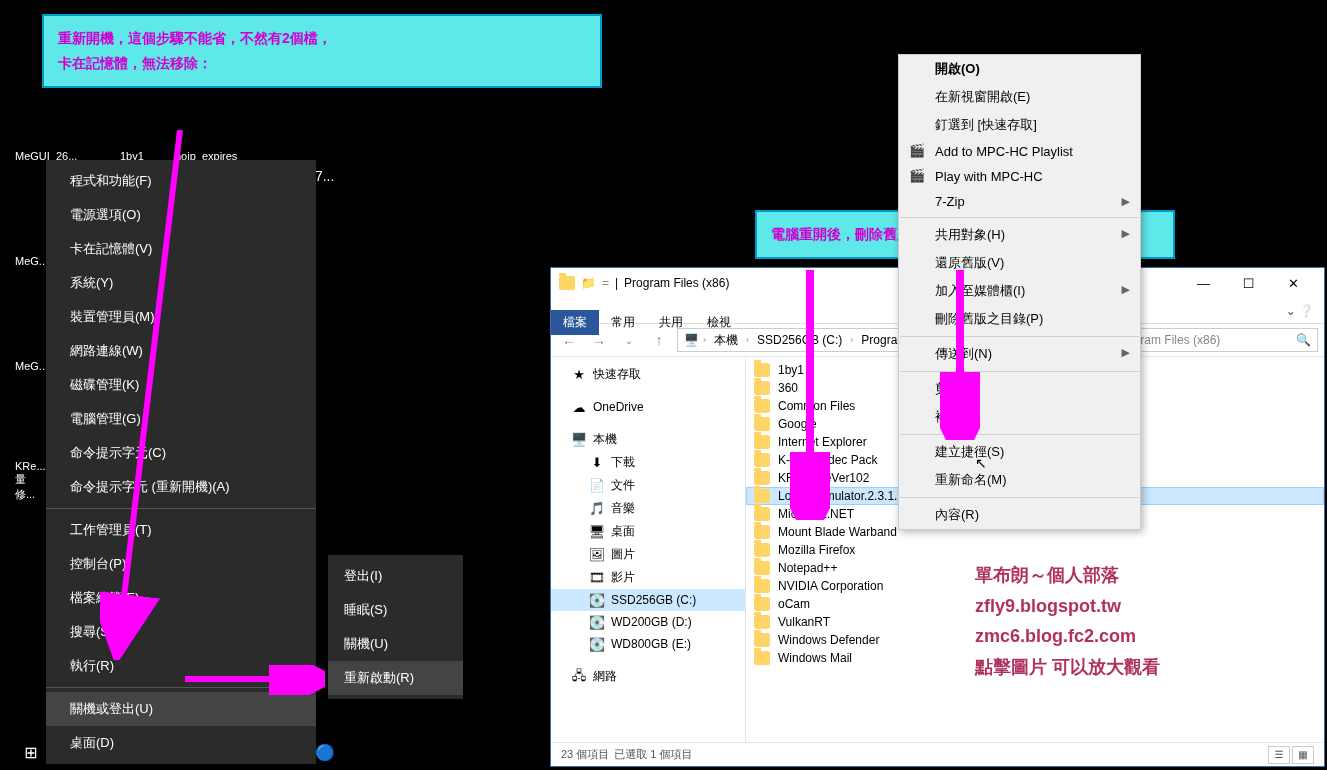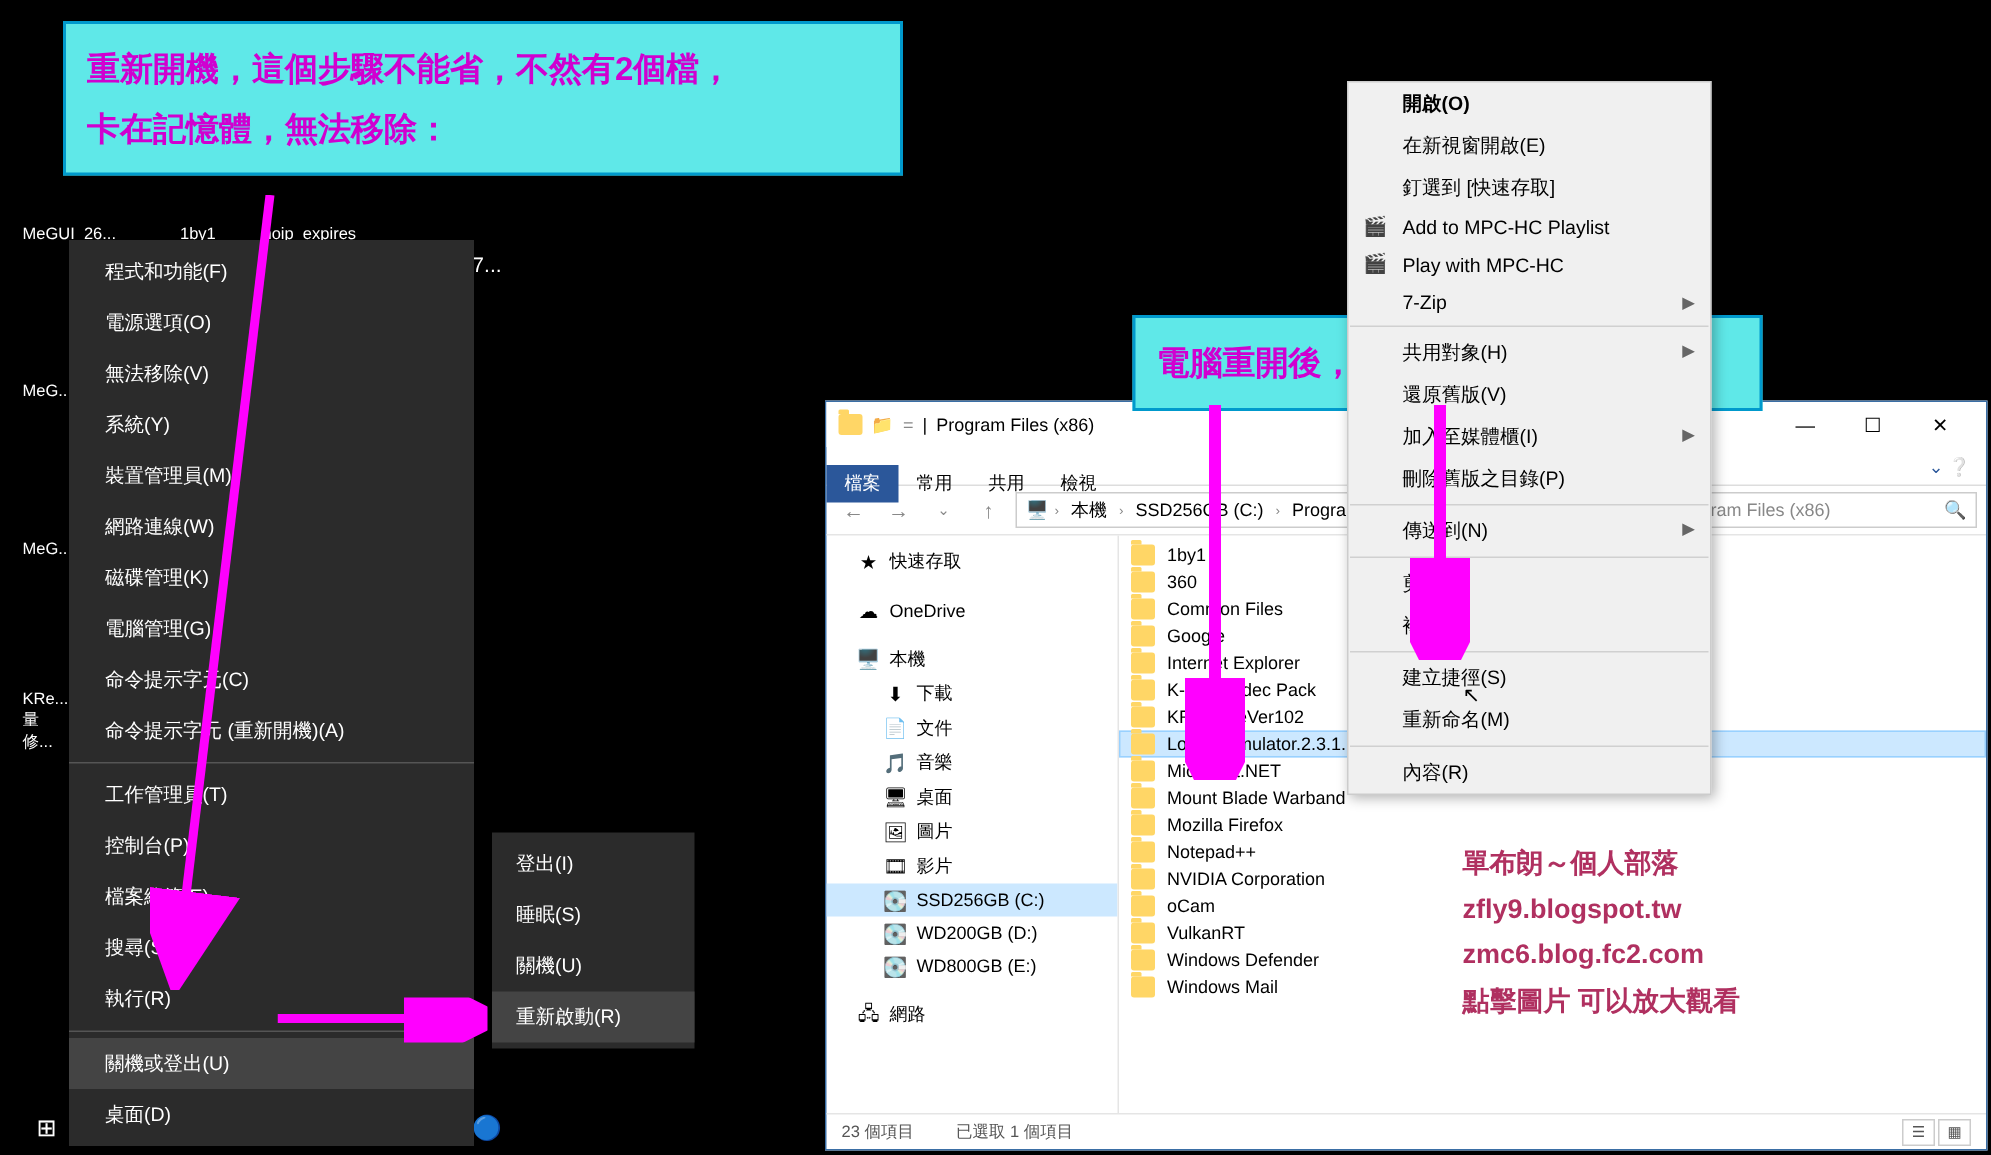--- a/index.html
+++ b/index.html
@@ -1,19 +1,19 @@
 <!DOCTYPE html>
 <html><head>
 <meta charset="utf-8">
 <style>
 * { margin: 0; padding: 0; box-sizing: border-box; font-family: "Microsoft YaHei", "Segoe UI", sans-serif; }
 body { background: #000; width: 1327px; height: 770px; position: relative; overflow: hidden; }
 
 
-.callout { position: absolute; background: #5fe8e8; border: 2px solid #0099cc; padding: 10px 14px; font-size: 22px; color: #d000d0; font-weight: bold; line-height: 1.8; }
+.callout { position: absolute; background: #5fe8e8; border: 2px solid #0099cc; padding: 10px 14px; font-size: 14px; color: #d000d0; font-weight: bold; line-height: 1.8; }
 .callout1 { left: 42px; top: 14px; width: 560px; }
 .callout2 { left: 755px; top: 210px; width: 420px; z-index: 15; }
 
 
 .winx-menu { position: absolute; left: 46px; top: 160px; width: 270px; background: #2b2b2b; color: #fff; font-size: 13px; padding: 4px 0; z-index: 5; }
 .winx-item { padding: 8px 24px; cursor: pointer; }
 .winx-item:hover, .winx-item.hover { background: #444; }
 .winx-sep { height: 1px; background: #555; margin: 4px 0; }
 .winx-submenu { position: absolute; left: 328px; top: 555px; width: 135px; background: #2b2b2b; color: #fff; font-size: 13px; padding: 4px 0; z-index: 6; }
 
@@ -44,21 +44,21 @@
 .nav-pane { width: 195px; border-right: 1px solid #e5e5e5; padding: 6px 0; font-size: 12px; overflow: hidden; }
 .nav-item { padding: 3px 0 3px 20px; display: flex; align-items: center; gap: 6px; cursor: pointer; }
 .nav-item.sub { padding-left: 38px; }
 .nav-item.selected { background: #cce8ff; }
 .nav-icon { width: 16px; height: 16px; display: inline-flex; align-items: center; justify-content: center; font-size: 13px; }
 .file-list { flex: 1; padding: 4px 0; font-size: 12px; overflow: hidden; }
 .file-item { padding: 2px 8px; display: flex; align-items: center; gap: 8px; cursor: pointer; }
 .file-item.selected { background: #cce8ff; border: 1px solid #99d1ff; padding: 1px 7px; }
 .folder-icon { width: 16px; height: 14px; background: #ffd666; border-radius: 2px; display: inline-block; position: relative; }
 .folder-icon::before { content: ''; position: absolute; top: -3px; left: 0; width: 7px; height: 3px; background: #ffd666; border-radius: 1px 1px 0 0; }
-.status-bar { height: 24px; border-top: 1px solid #e5e5e5; display: flex; align-items: center; padding: 0 10px; font-size: 11px; color: #555; gap: 28px; justify-content: space-between; }
+.status-bar { height: 24px; border-top: 1px solid #e5e5e5; display: flex; align-items: center; padding: 0 10px; font-size: 11px; color: #555; gap: 5px; justify-content: space-between; }
 .view-btns { margin-left: auto; display: flex; gap: 2px; }
 .view-btn { width: 22px; height: 18px; border: 1px solid #ccc; font-size: 10px; display: flex; align-items: center; justify-content: center; cursor: pointer; }
 
 
 .arrow { position: absolute; z-index: 30; pointer-events: none; }
 
 
 .blog-mark { position: absolute; left: 975px; top: 560px; font-size: 18px; color: #b03060; font-weight: bold; line-height: 1.7; z-index: 25; }
 
 
@@ -82,21 +82,21 @@
 <div style="position:absolute;left:120px;top:150px;color:#fff;font-size:11px">1by1</div>
 <div style="position:absolute;left:175px;top:150px;color:#fff;font-size:11px">noip_expires</div>
 <div style="position:absolute;left:255px;top:168px;color:#fff;font-size:14px">MeGUI_27...</div>
 <div style="position:absolute;left:15px;top:255px;color:#fff;font-size:11px">MeG...</div>
 <div style="position:absolute;left:15px;top:360px;color:#fff;font-size:11px">MeG...</div>
 <div style="position:absolute;left:15px;top:460px;color:#fff;font-size:11px;width:30px">KRe... 量修...</div>
 
 <div class="winx-menu">
   <div class="winx-item">程式和功能(F)</div>
   <div class="winx-item">電源選項(O)</div>
-  <div class="winx-item">無法移除(V)</div>
+  <div class="winx-item">卡在記憶體(V)</div>
   <div class="winx-item">系統(Y)</div>
   <div class="winx-item">裝置管理員(M)</div>
   <div class="winx-item">網路連線(W)</div>
   <div class="winx-item">磁碟管理(K)</div>
   <div class="winx-item">電腦管理(G)</div>
   <div class="winx-item">命令提示字元(C)</div>
   <div class="winx-item">命令提示字元 (重新開機)(A)</div>
   <div class="winx-sep"></div>
   <div class="winx-item">工作管理員(T)</div>
   <div class="winx-item">控制台(P)</div>

